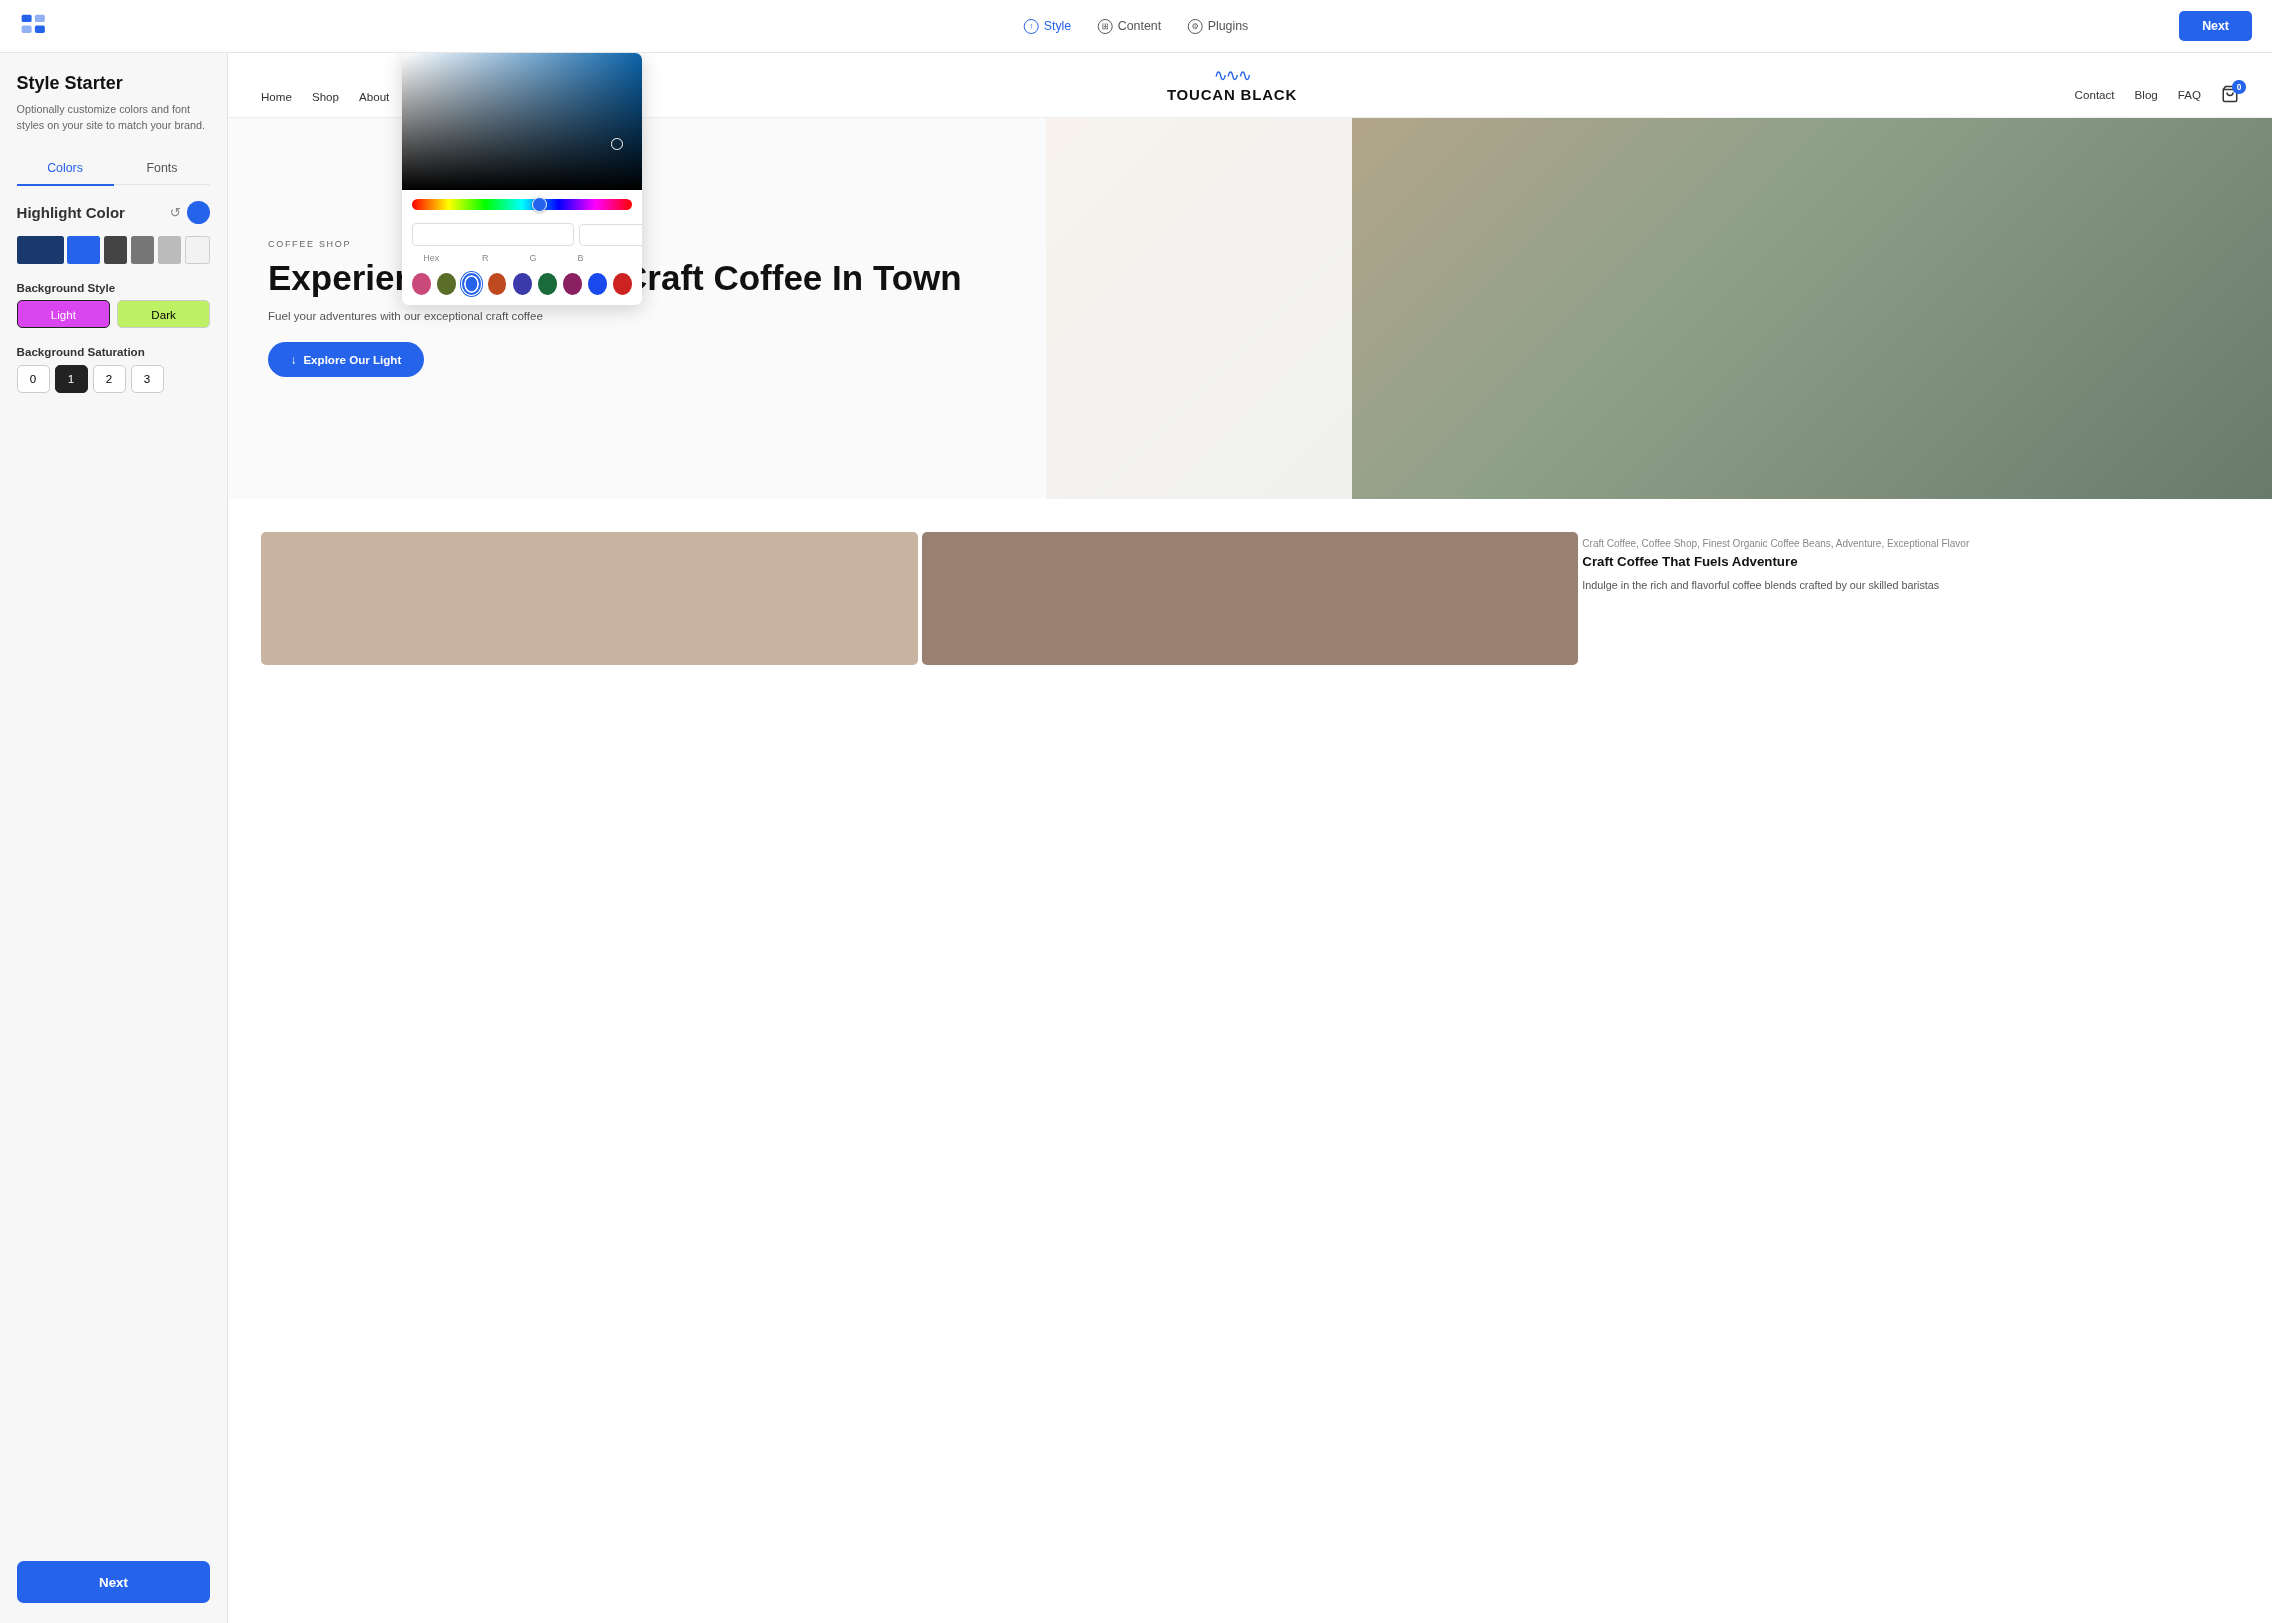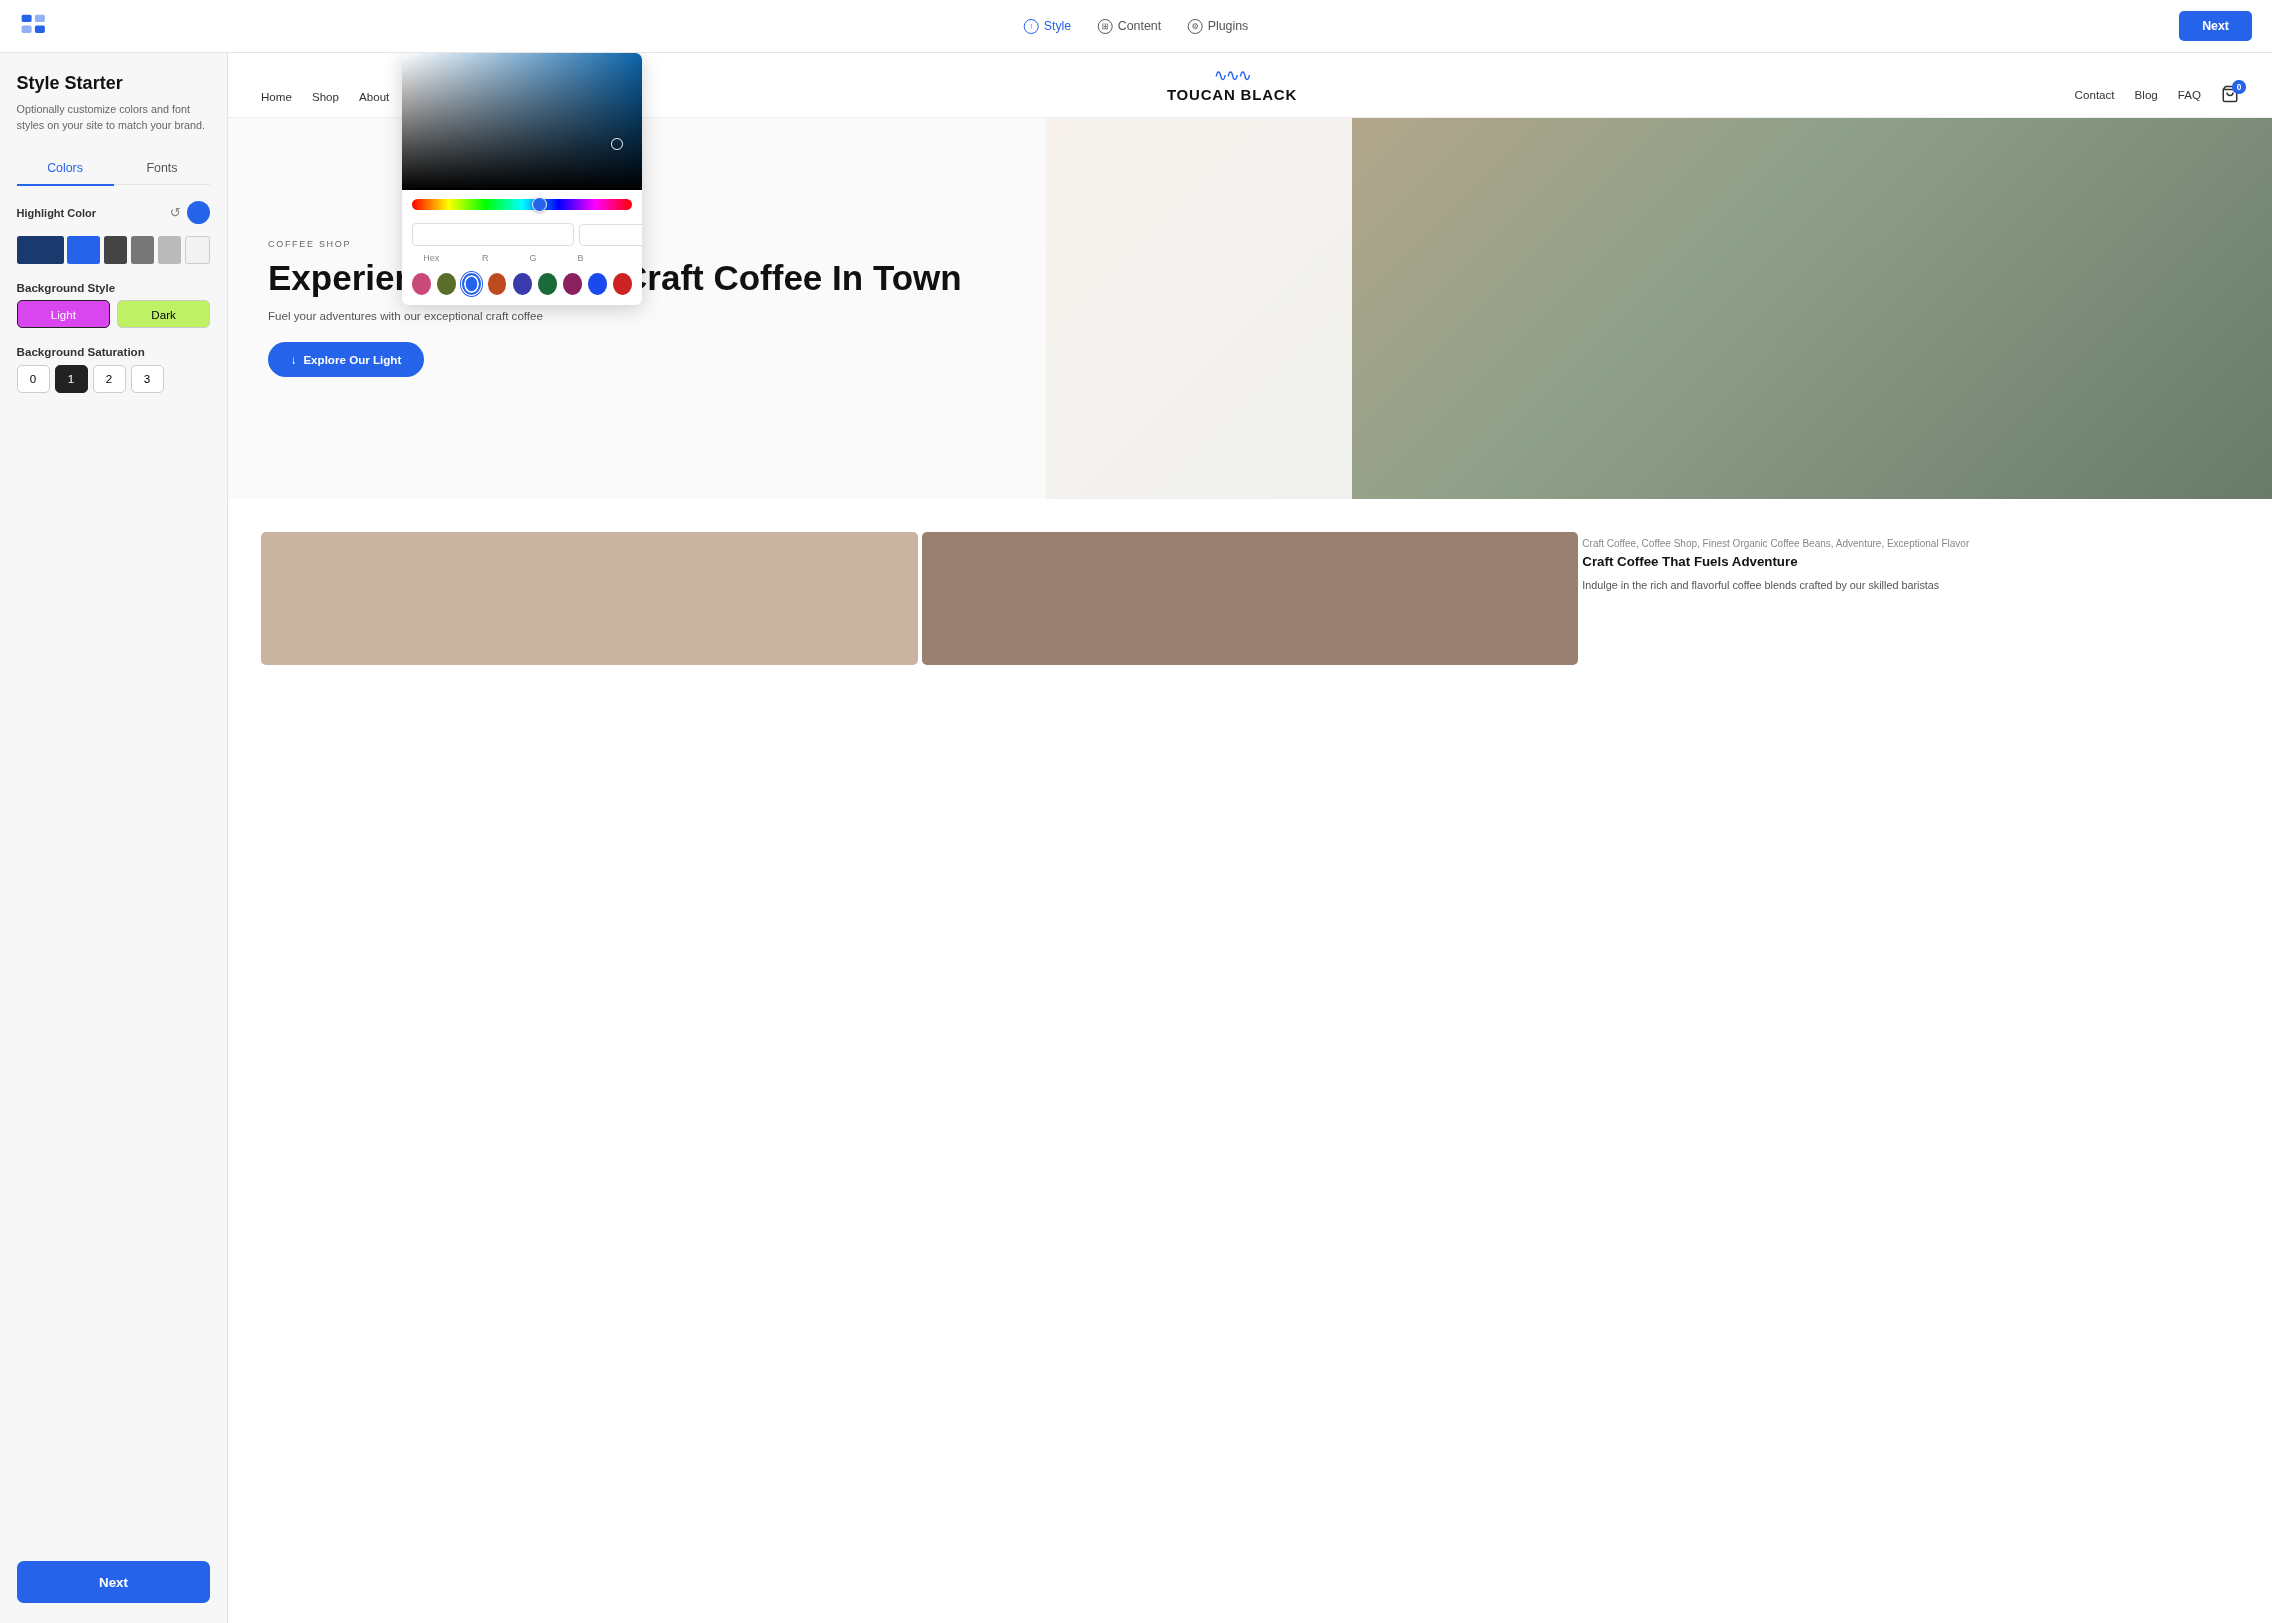--- a/index.html
+++ b/index.html
@@ -33,21 +33,21 @@
     .sidebar-title { font-size: 18px; font-weight: 700; color: #111; margin-bottom: 6.6px; }
     .sidebar-desc { font-size: 10.8px; color: #666; line-height: 1.5; margin-bottom: 20px; }
     .tabs-row { display: flex; border-bottom: 1.7px solid #e5e5e5; margin-bottom: 16.6px; }
     .tab-btn {
       flex: 1; padding: 8.3px 0; font-size: 12.4px; font-weight: 500; background: none;
       border: none; cursor: pointer; color: #555; border-bottom: 2.5px solid transparent; margin-bottom: -1.7px;
     }
     .tab-btn.active { color: #2563eb; border-bottom-color: #2563eb; }
 
     .highlight-color-row { display: flex; align-items: center; justify-content: space-between; margin-bottom: 11.6px; }
-    .highlight-color-label { font-size: 11px; font-weight: 600; color: #333; }
+    .highlight-color-label { font-size: 15px; font-weight: 600; color: #333; }
     .highlight-color-actions { display: flex; align-items: center; gap: 6.6px; }
     .reset-icon { font-size: 13.3px; color: #888; cursor: pointer; }
     .color-swatch-main { width: 23px; height: 23px; border-radius: 50%; background: #2563eb; cursor: pointer; }
 
     .palette-row { display: flex; gap: 3.3px; margin-bottom: 16.6px; }
     .palette-swatch { height: 28px; cursor: pointer; border-radius: 2.5px; }
 
     .bg-style-label { font-size: 11.6px; font-weight: 600; color: #333; margin-bottom: 6.6px; }
     .bg-style-row { display: flex; gap: 6.6px; margin-bottom: 16.6px; }
     .bg-btn {

